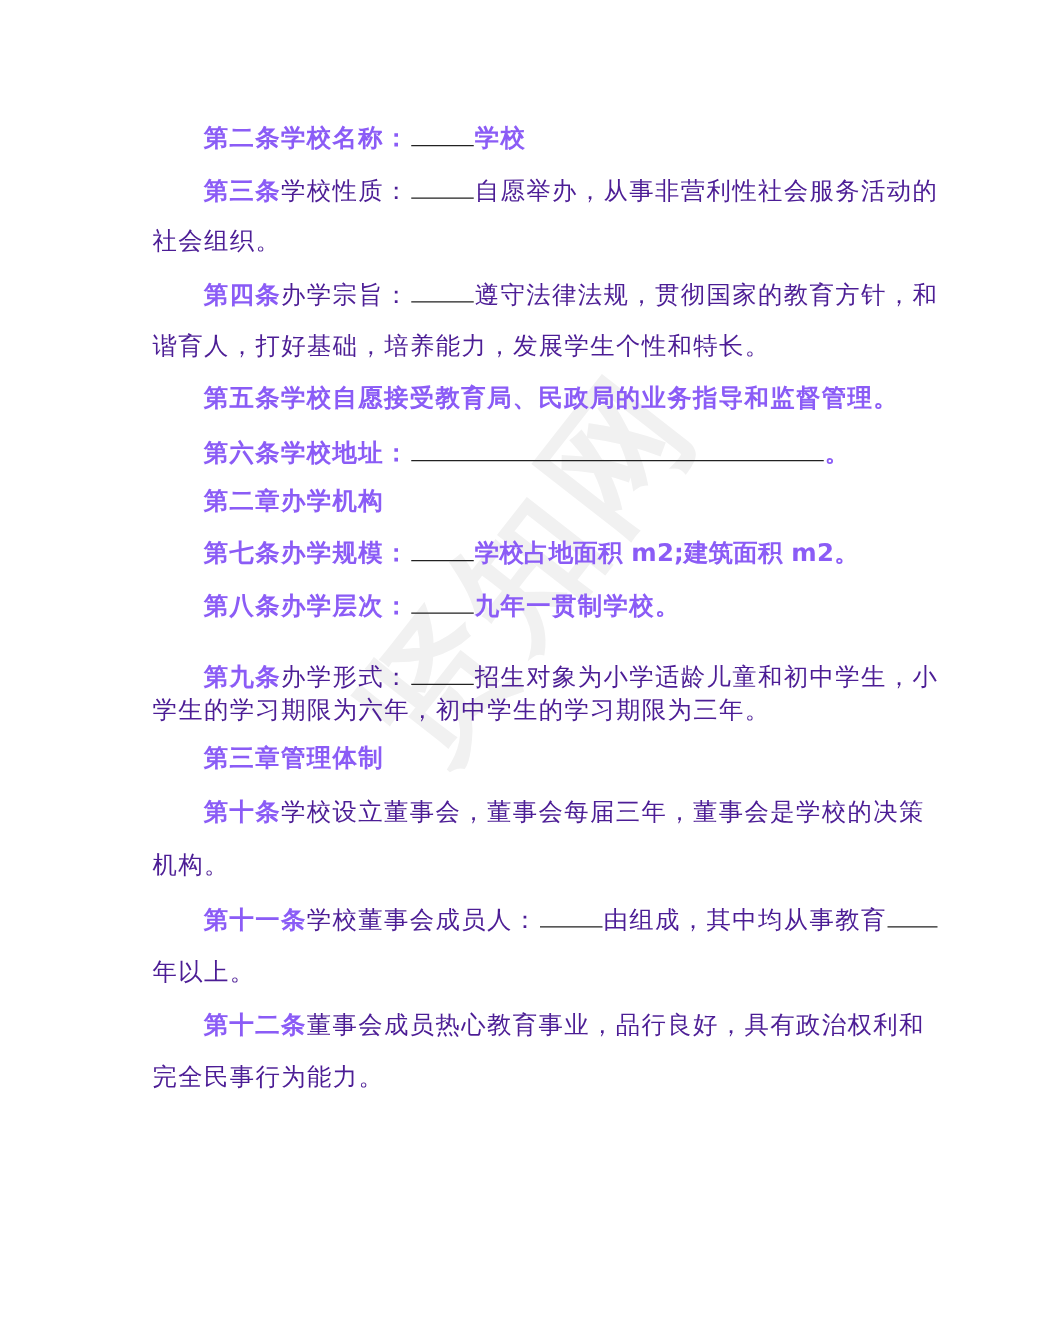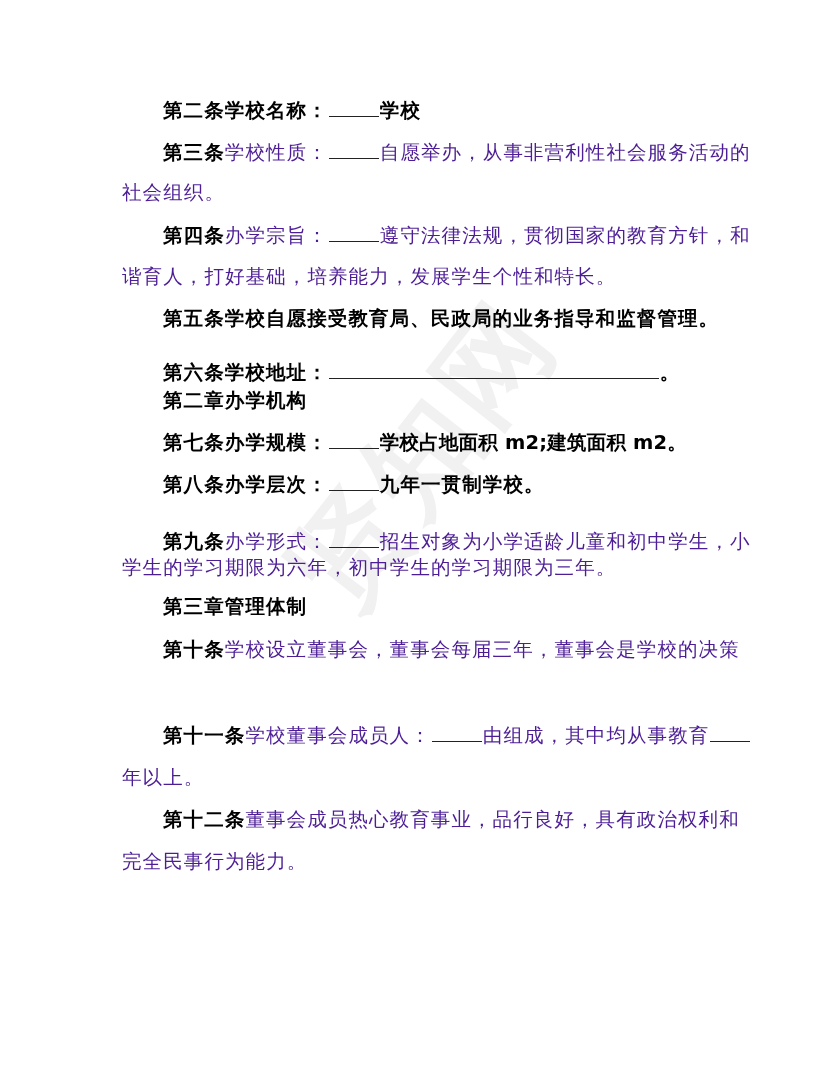--- a/index.html
+++ b/index.html
@@ -49,21 +49,21 @@
       white-space: nowrap;
       z-index: 1;
       letter-spacing: 1.1px;
     }
     .line.indent {
       left: 163px;
       width: 550px;
     }
     .b {
       font-weight: bold;
-      color: #000000;
+      color: #8b5cf6;
       font-family: "DejaVu Sans", "Liberation Sans", sans-serif;
     }
     .r {
       font-weight: normal;
       color: #4c1d95;
     }
     .blank {
       display: inline-block;
       vertical-align: baseline;
       border-bottom: 1.6px solid #222;
@@ -99,21 +99,21 @@
     <span class="b">第四条</span><span class="r">办学宗旨：</span><span class="blank w5"></span><span class="r">遵守法律法规，贯彻国家的教育方针，和</span>
   </div>
   <div class="line" style="top:262px;">
     <span class="r">谐育人，打好基础，培养能力，发展学生个性和特长。</span>
   </div>
 
   <div class="line indent allbold" style="top:304px;">
     <span class="b">第五条</span><span class="b">学校自愿接受教育局、民政局的业务指导和监督管理。</span>
   </div>
 
-  <div class="line indent allbold" style="top:358px;">
+  <div class="line indent allbold" style="top:348px;">
     <span class="b">第六条</span><span class="b">学校地址：</span><span class="blank long"></span><span class="b">。</span>
   </div>
 
   <div class="line indent allbold" style="top:386px;">
     <span class="b">第二章</span><span class="b">办学机构</span>
   </div>
 
   <div class="line indent allbold" style="top:428px;">
     <span class="b">第七条</span><span class="b">办学规模：</span><span class="blank w5"></span><span class="b tight">学校占地面积 m2;建筑面积 m2。</span>
   </div>
@@ -129,20 +129,23 @@
     <span class="r">学生的学习期限为六年，初中学生的学习期限为三年。</span>
   </div>
 
   <div class="line indent allbold" style="top:592px;">
     <span class="b">第三章</span><span class="b">管理体制</span>
   </div>
 
   <div class="line indent" style="top:635px;text-align:right;">
     <span class="b">第十条</span><span class="r">学校设立董事会，董事会每届三年，董事会是学校的决策</span>
   </div>
+  <div class="line" style="top:677px;">
+    <span class="r">机构。</span>
+  </div>
 
   <div class="line indent" style="top:721px;">
     <span class="b">第十一条</span><span class="r">学校董事会成员人：</span><span class="blank w5"></span><span class="r">由组成，其中均从事教育</span><span class="blank w4"></span>
   </div>
   <div class="line" style="top:763px;">
     <span class="r">年以上。</span>
   </div>
 
   <div class="line indent" style="top:805px;">
     <span class="b">第十二条</span><span class="r">董事会成员热心教育事业，品行良好，具有政治权利和</span>

